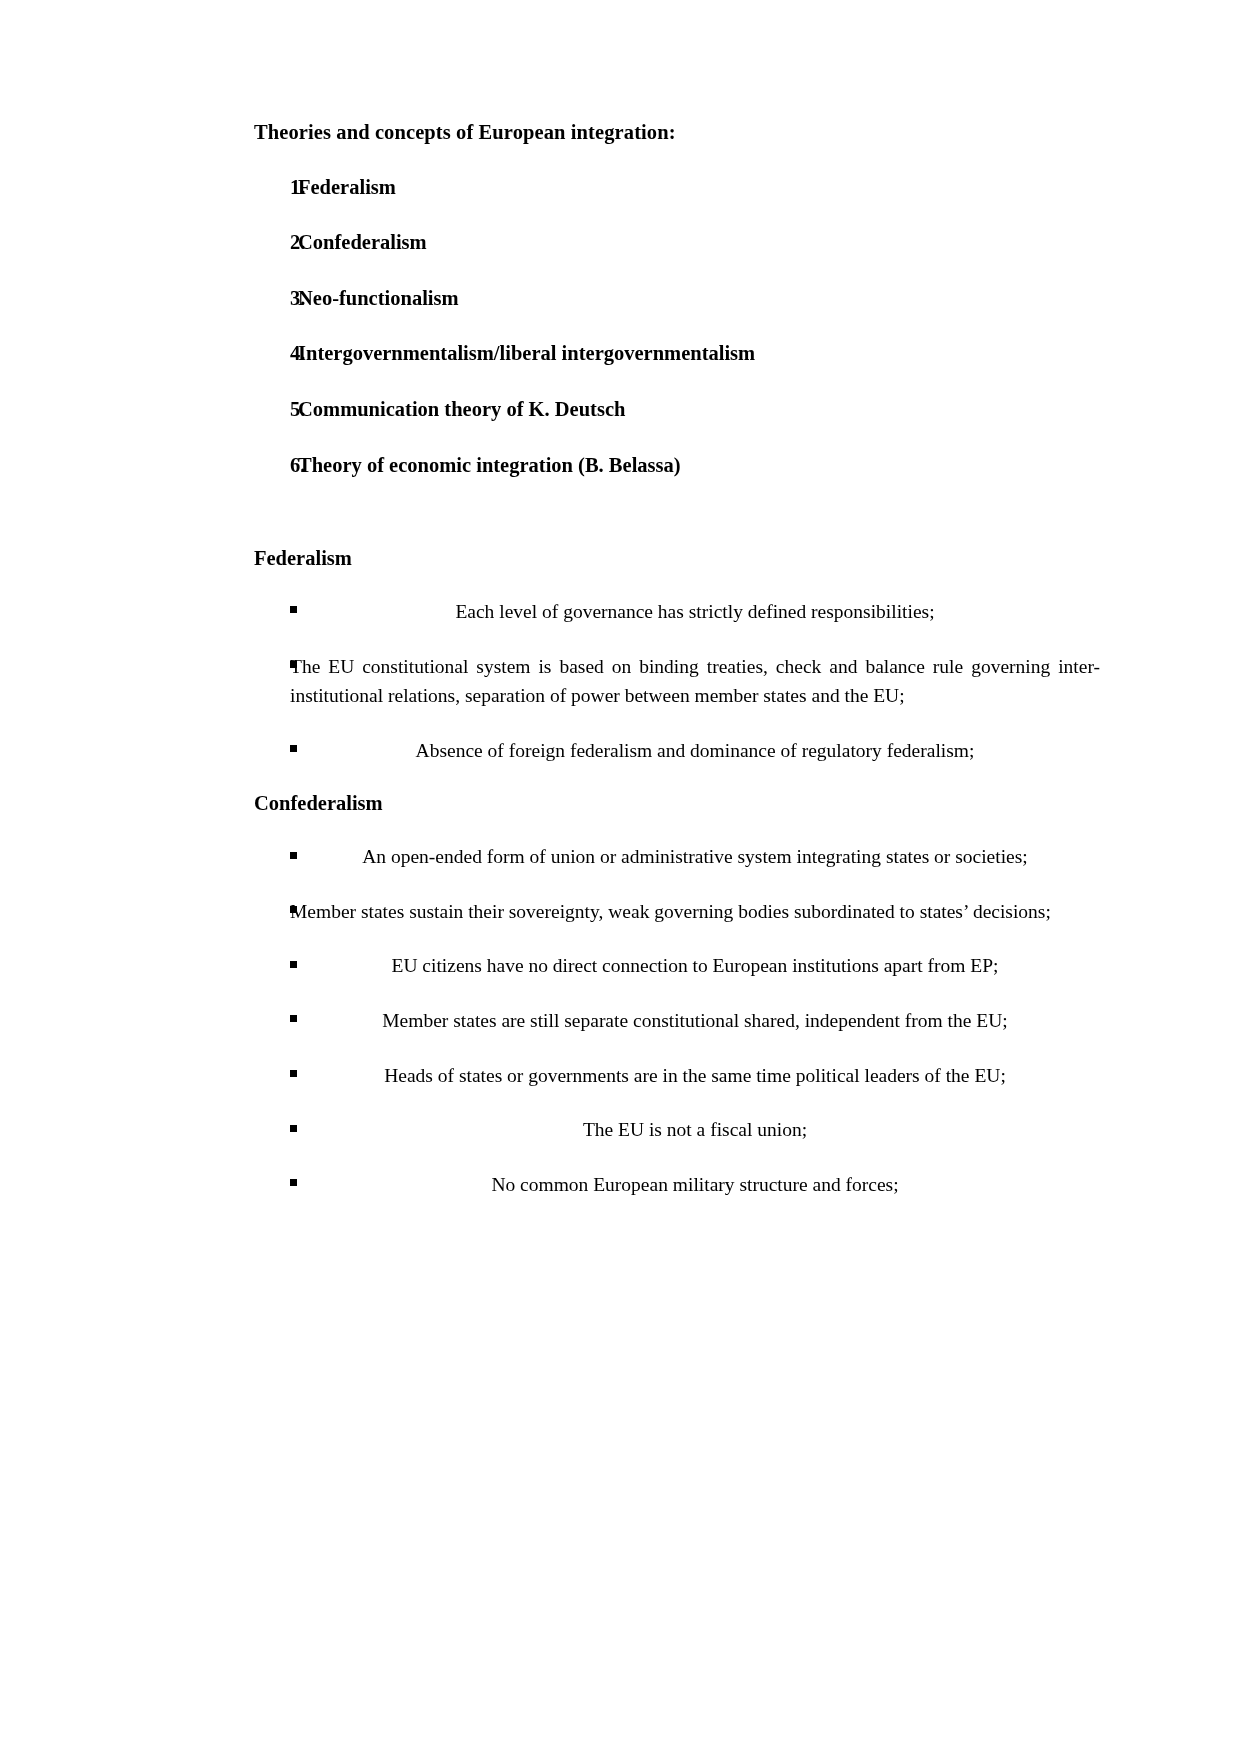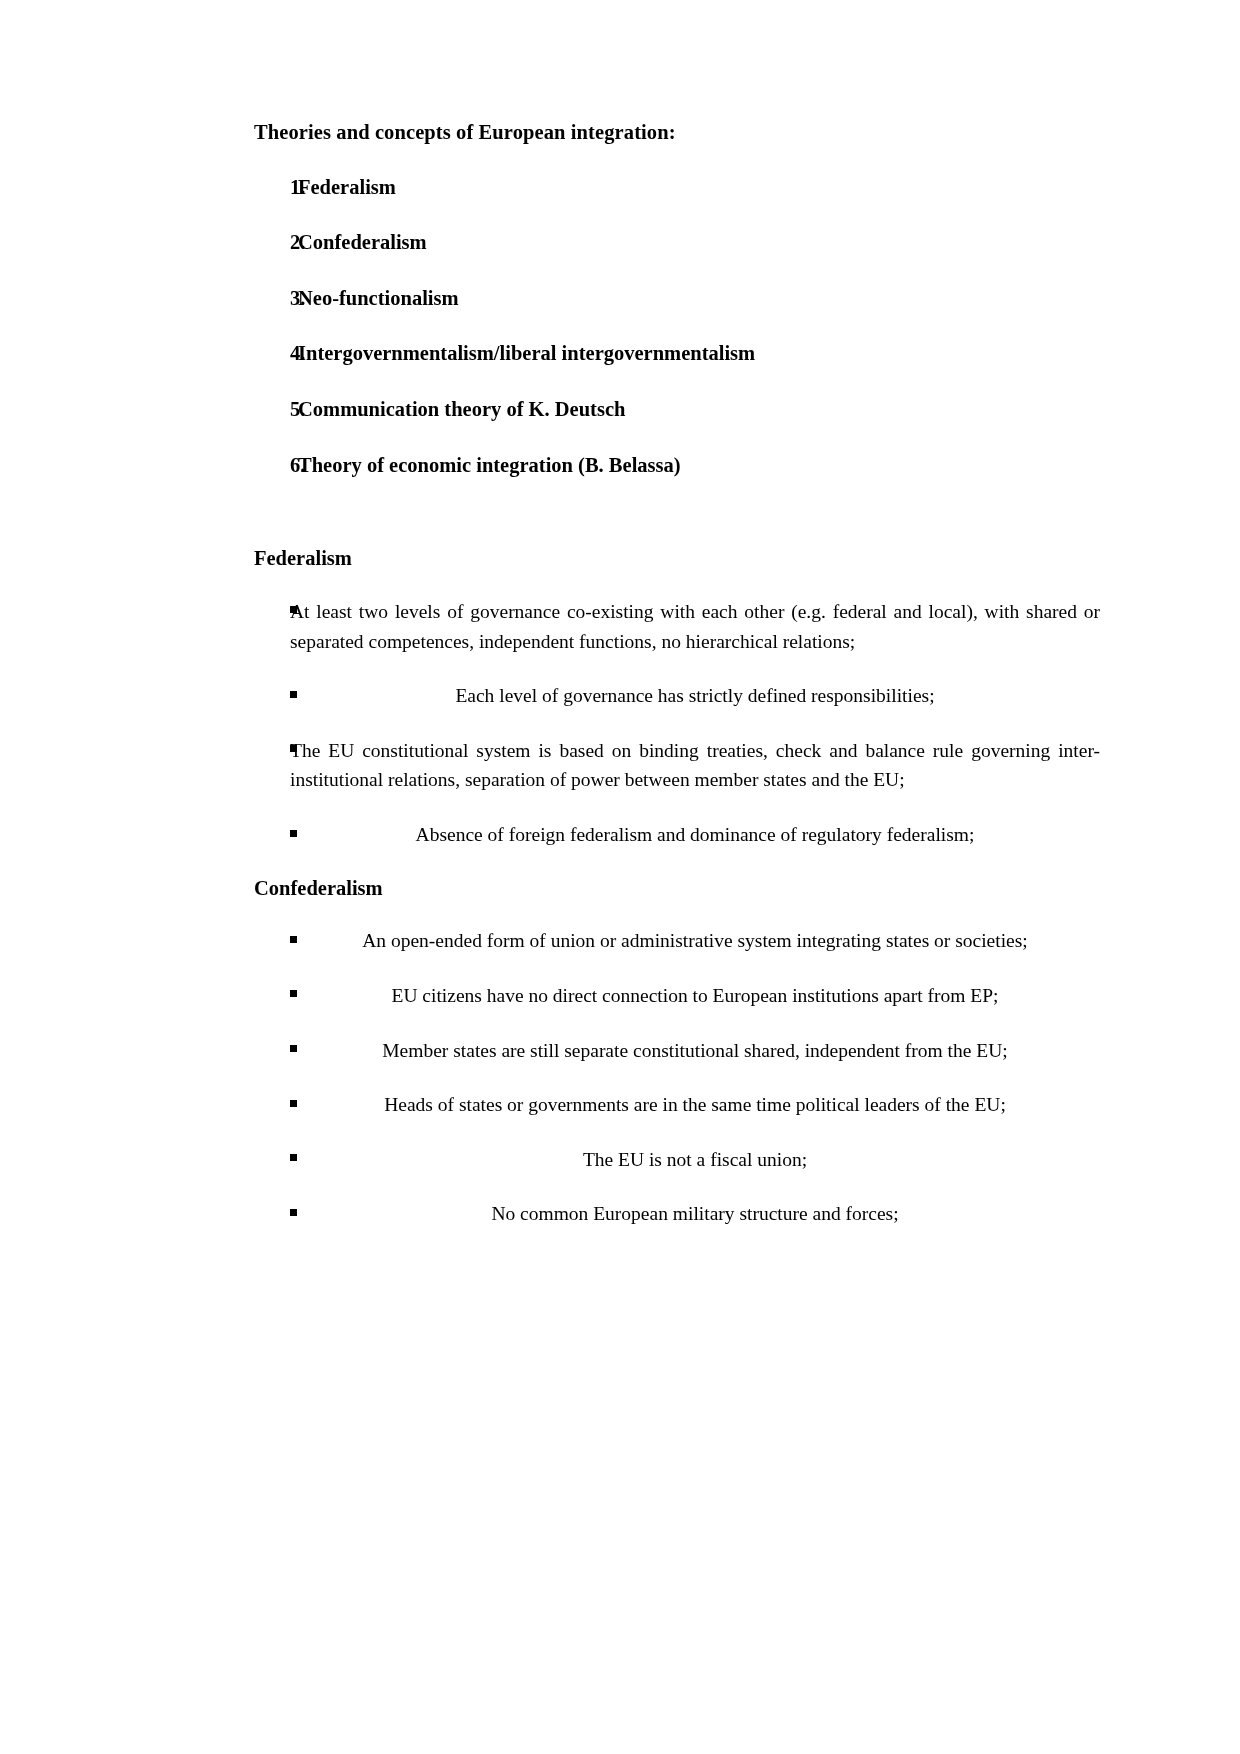--- a/index.html
+++ b/index.html
@@ -137,44 +137,44 @@
       </li>
       <li class="num-item">
         <span class="num">6.</span>
         <span class="num-text">Theory of economic integration (B. Belassa)</span>
       </li>
     </ol>
 
     <p class="section-heading section-federalism">Federalism</p>
 
     <ul class="bullet-list">
-      <li class="bullet-item">
-        <span class="bullet-marker"><span class="sq"></span></span>
-        <span class="bullet-text">At least two levels of governance co-existing with each other (e.g. federal and local), with shared or separated competences, independent functions, no hierarchical relations;</span>
-      </li>
       <li class="bullet-item single">
         <span class="bullet-marker"><span class="sq"></span></span>
         <span class="bullet-text">Each level of governance has strictly defined responsibilities;</span>
       </li>
       <li class="bullet-item">
         <span class="bullet-marker"><span class="sq"></span></span>
         <span class="bullet-text">The EU constitutional system is based on binding treaties, check and balance rule governing inter-institutional relations, separation of power between member states and the EU;</span>
       </li>
       <li class="bullet-item single">
         <span class="bullet-marker"><span class="sq"></span></span>
         <span class="bullet-text">Absence of foreign federalism and dominance of regulatory federalism;</span>
       </li>
     </ul>
 
     <p class="section-heading section-confederalism">Confederalism</p>
 
     <ul class="bullet-list">
       <li class="bullet-item single">
         <span class="bullet-marker"><span class="sq"></span></span>
         <span class="bullet-text">An open-ended form of union or administrative system integrating states or societies;</span>
+      </li>
+      <li class="bullet-item">
+        <span class="bullet-marker"><span class="sq"></span></span>
+        <span class="bullet-text">Member states sustain their sovereignty, weak governing bodies subordinated to states’ decisions;</span>
       </li>
       <li class="bullet-item single">
         <span class="bullet-marker"><span class="sq"></span></span>
         <span class="bullet-text">EU citizens have no direct connection to European institutions apart from EP;</span>
       </li>
       <li class="bullet-item single">
         <span class="bullet-marker"><span class="sq"></span></span>
         <span class="bullet-text">Member states are still separate constitutional shared, independent from the EU;</span>
       </li>
       <li class="bullet-item single">

